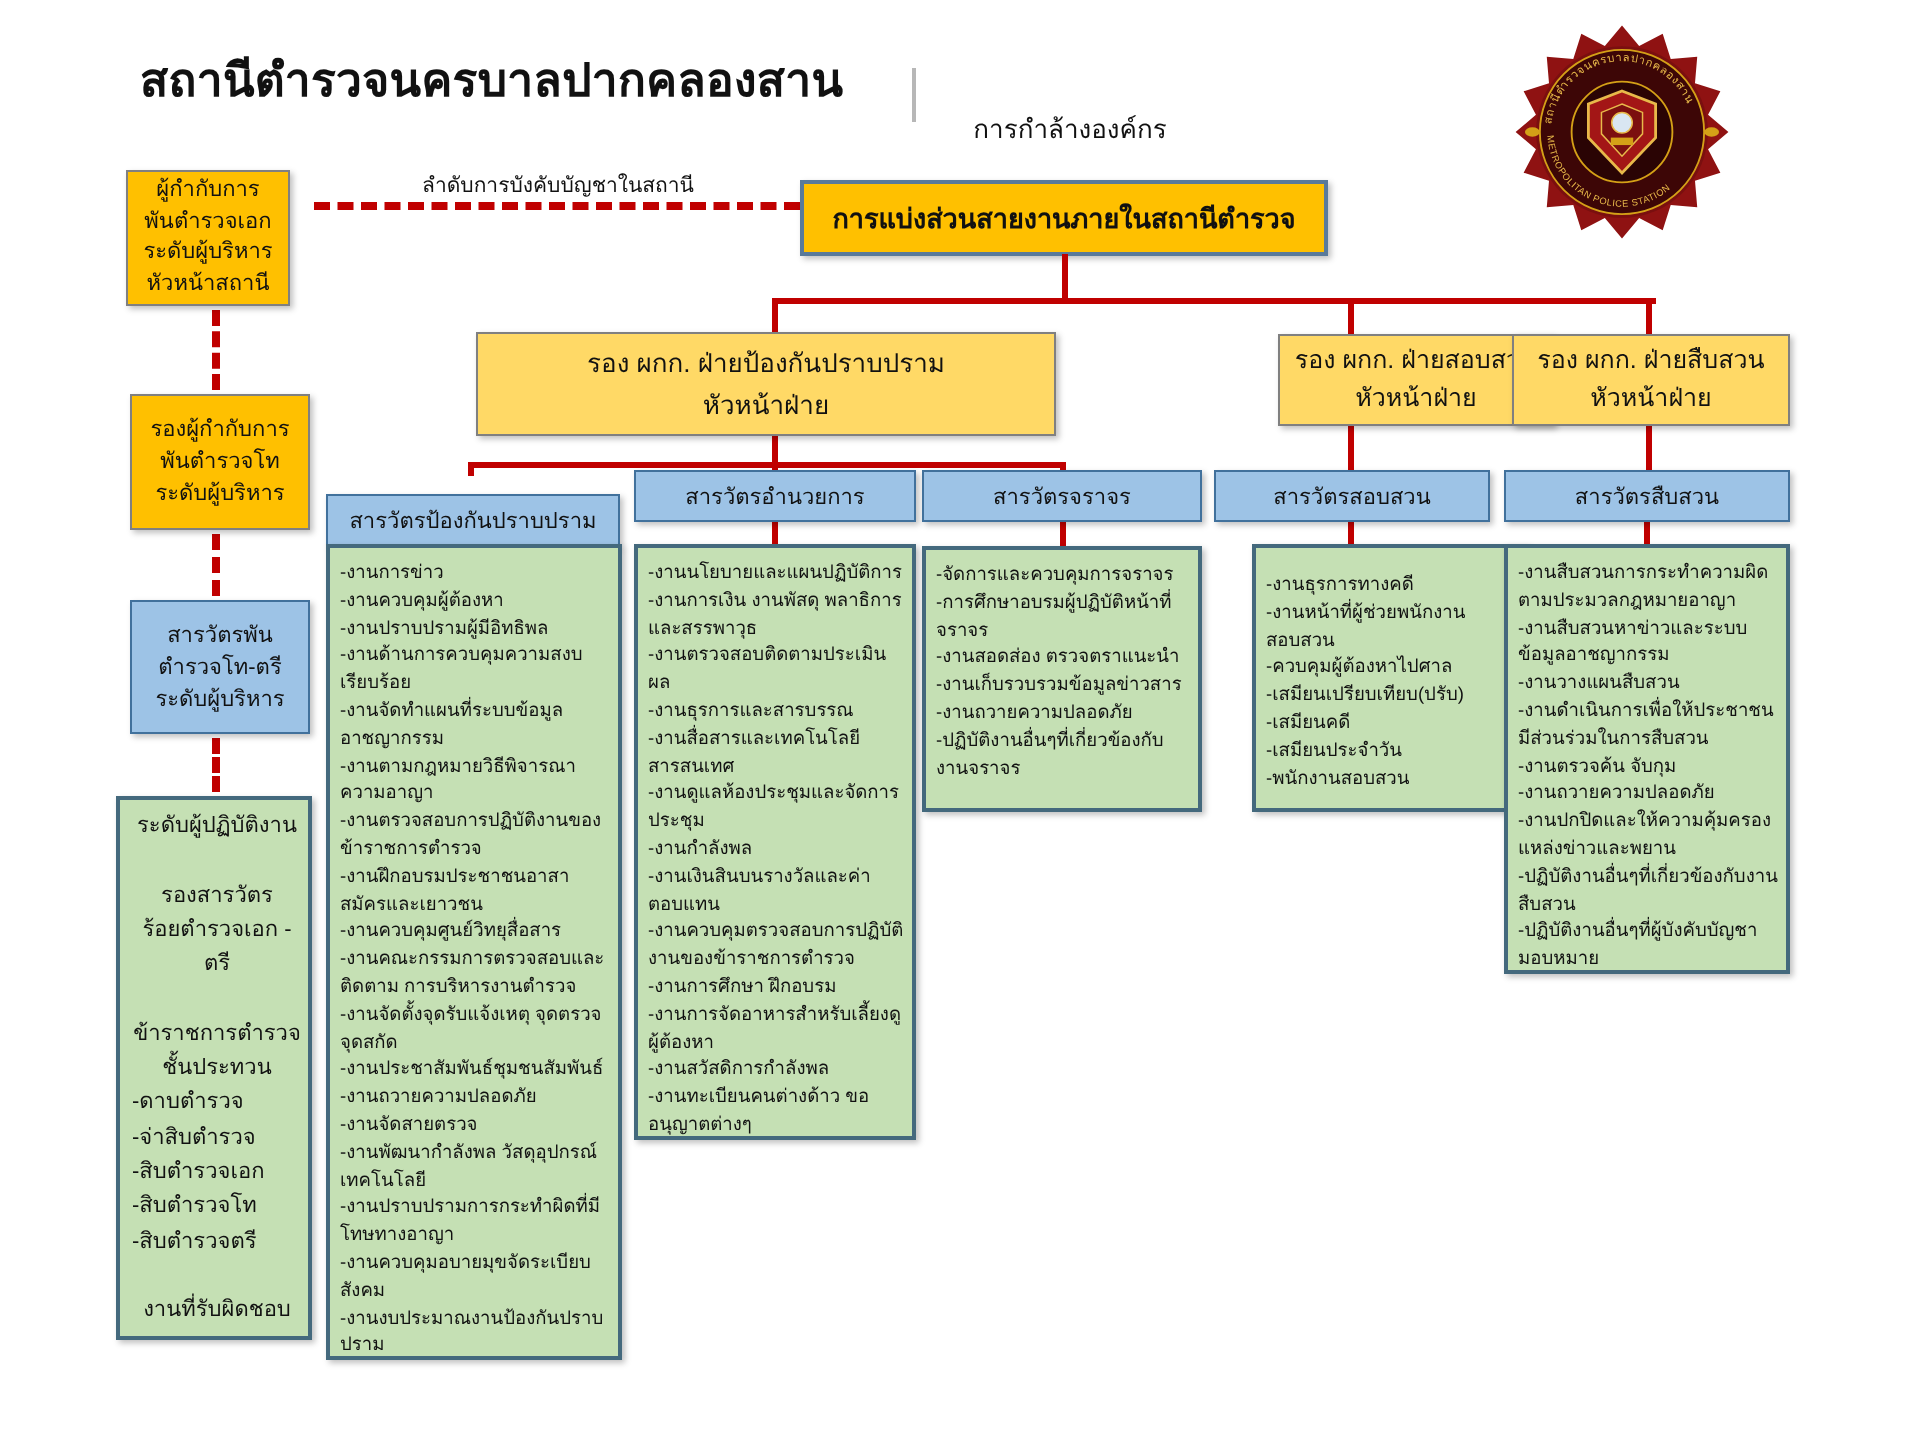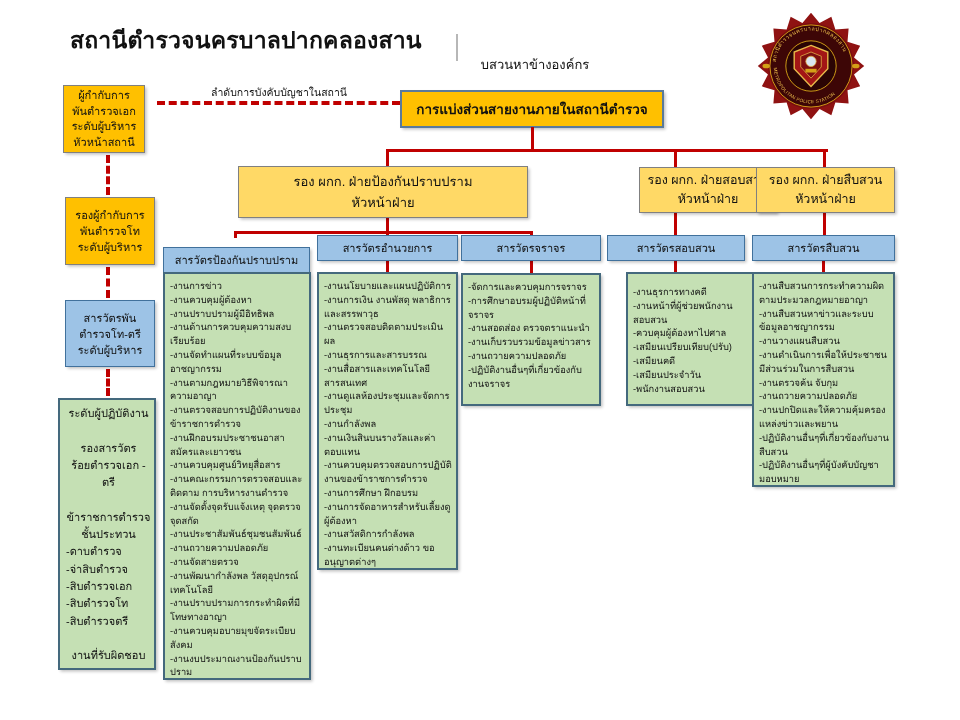--- a/index.html
+++ b/index.html
@@ -72,21 +72,21 @@
   
   #badge{left:753px;top:10px;width:116px;height:112px;}
 </style>
 </head>
 <body>
 
 <div id="slide">
 
   <div class="abs" id="page-title">สถานีตำรวจนครบาลปากคลองสาน</div>
   <div class="abs" id="title-divider"></div>
-  <div class="abs" id="org-subtitle">บสวนหาข้างองค์กร</div>
+  <div class="abs" id="org-subtitle">การกำล้างองค์กร</div>
 
   <svg class="abs" id="badge" viewBox="0 0 120 120">
     <polygon fill="#8f1212" points="
       117,60 106.1,69.2 112.7,81.8 99.1,86.1 100.3,100.3 86.1,99.1 81.8,112.7 69.2,106.1
       60,117 50.8,106.1 38.2,112.7 33.9,99.1 19.7,100.3 20.9,86.1 7.3,81.8 13.9,69.2
       3,60 13.9,50.8 7.3,38.2 20.9,33.9 19.7,19.7 33.9,20.9 38.2,7.3 50.8,13.9
       60,3 69.2,13.9 81.8,7.3 86.1,20.9 100.3,19.7 99.1,33.9 112.7,38.2 106.1,50.8"></polygon>
     <circle cx="60" cy="60" r="46" fill="#7a0f0f"></circle>
     <circle cx="60" cy="60" r="44" fill="#3d0606" stroke="#d4a017" stroke-width="1"></circle>
     <ellipse cx="12" cy="60" rx="4" ry="2.5" fill="#d4a017"></ellipse>

